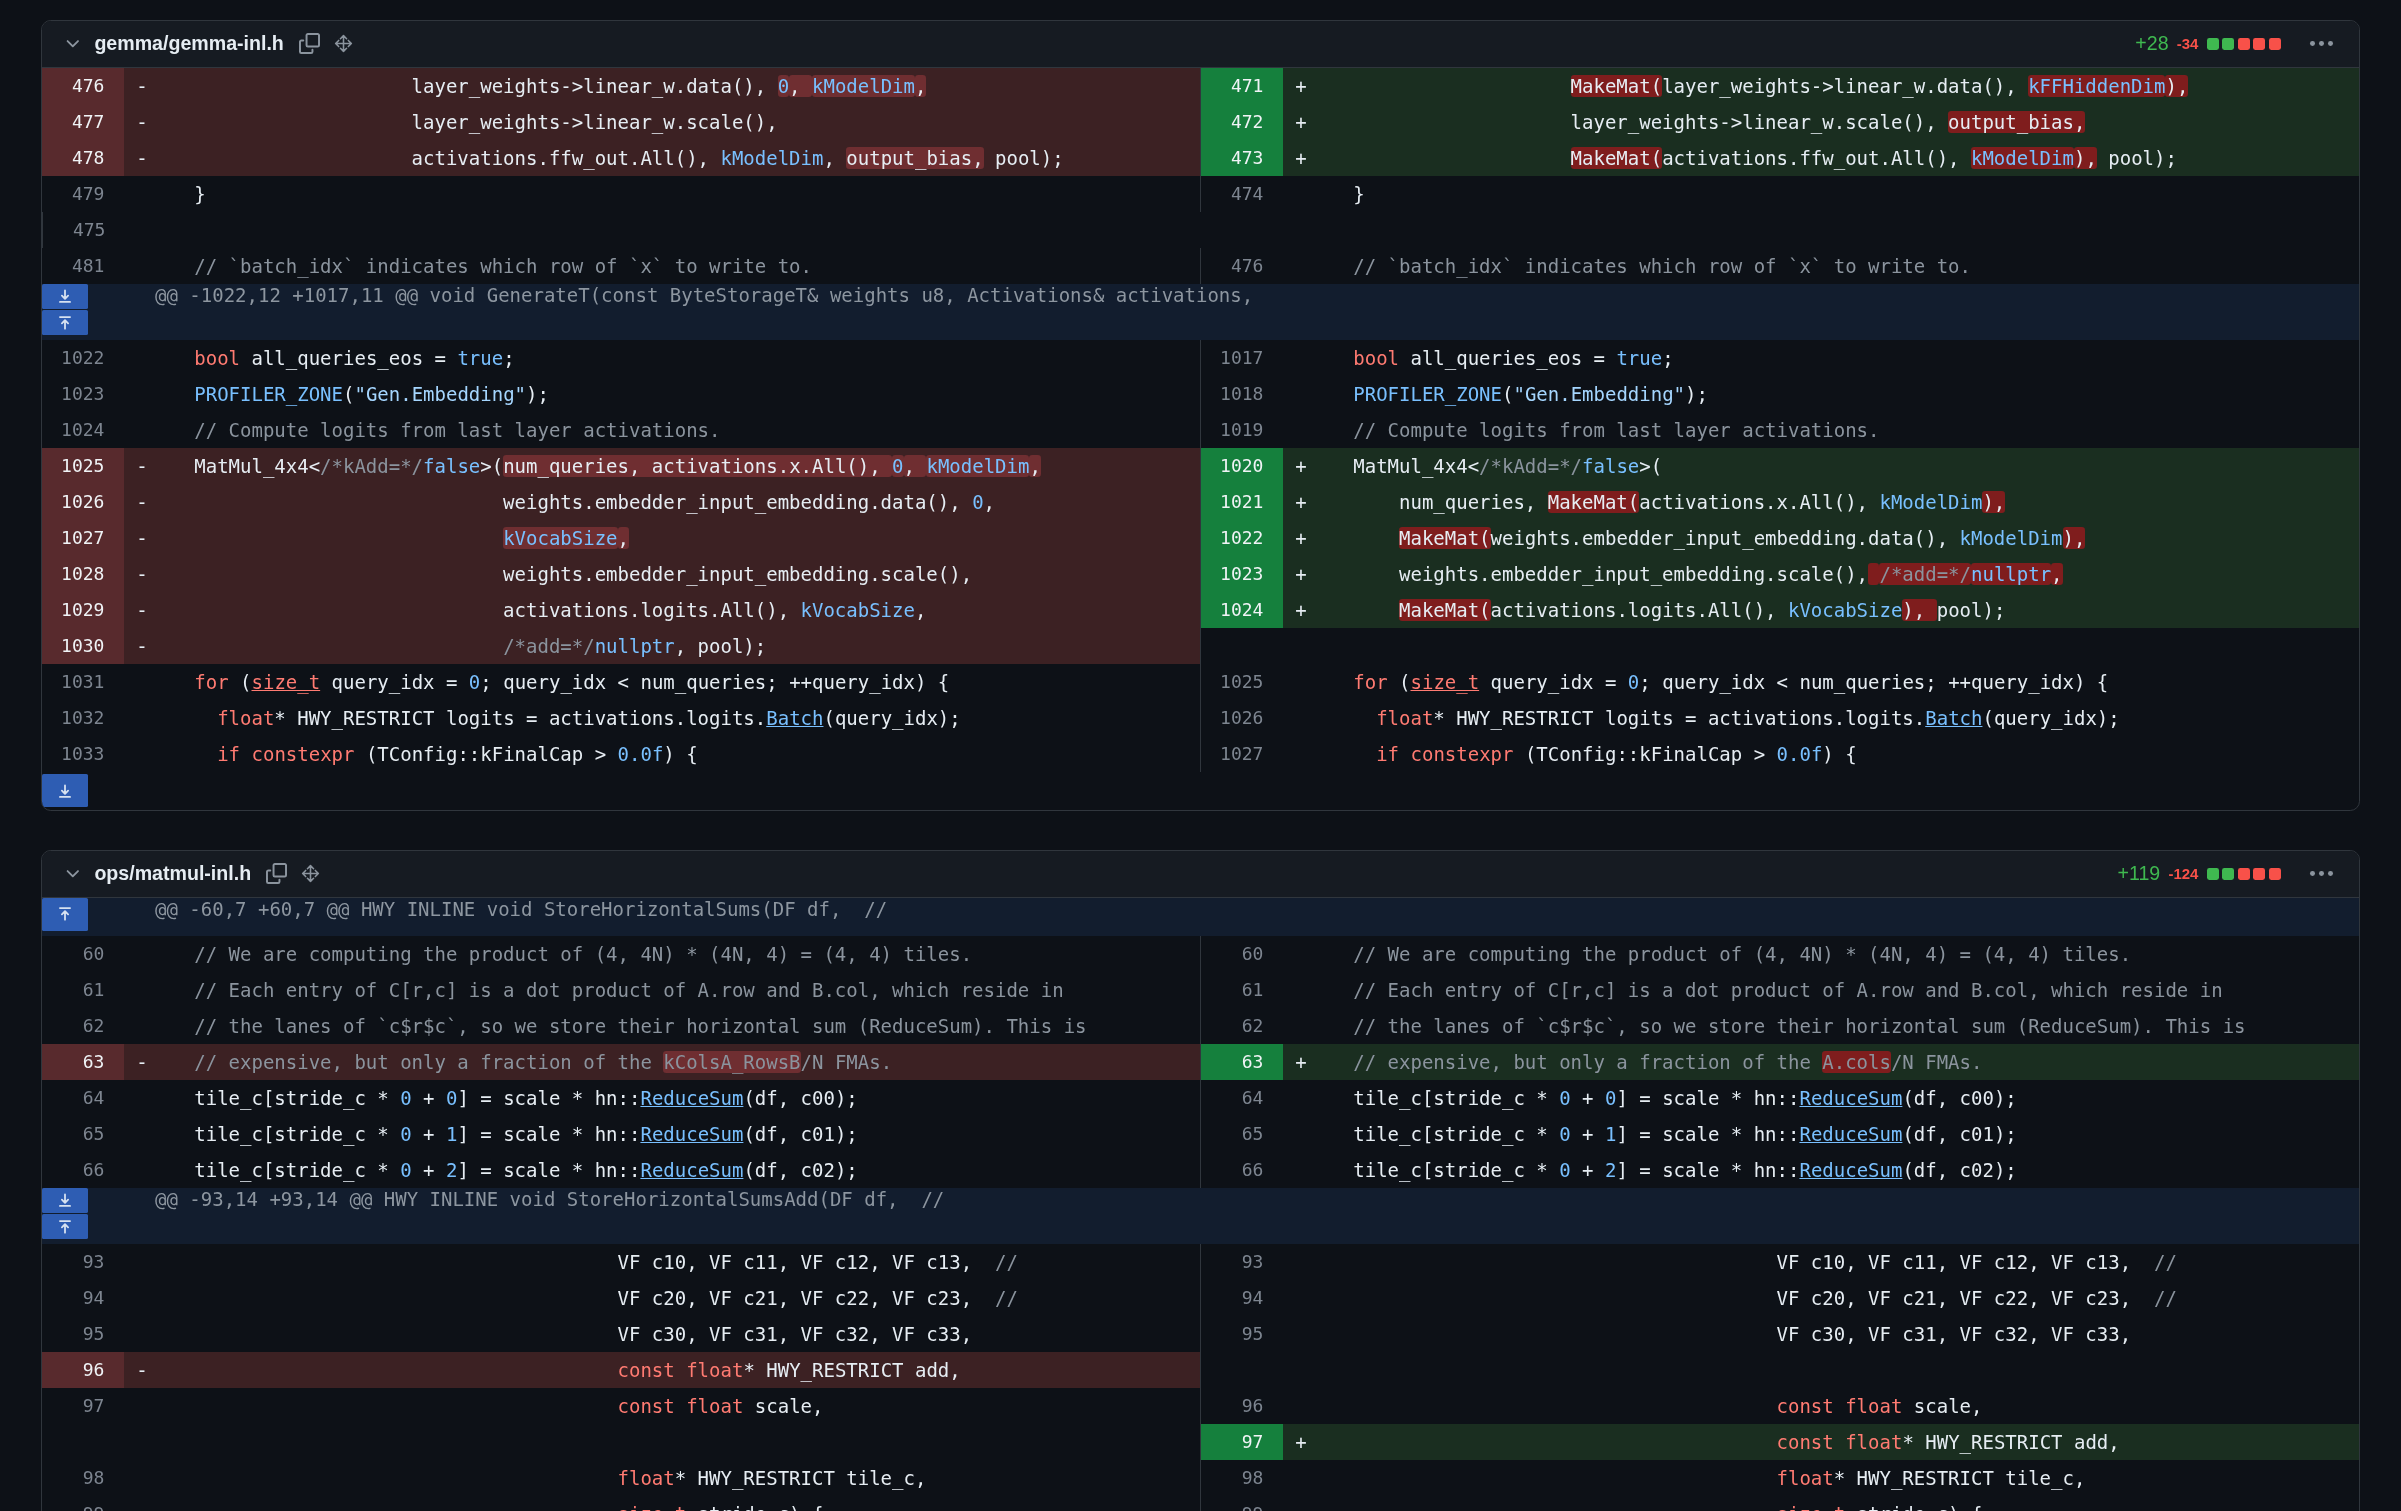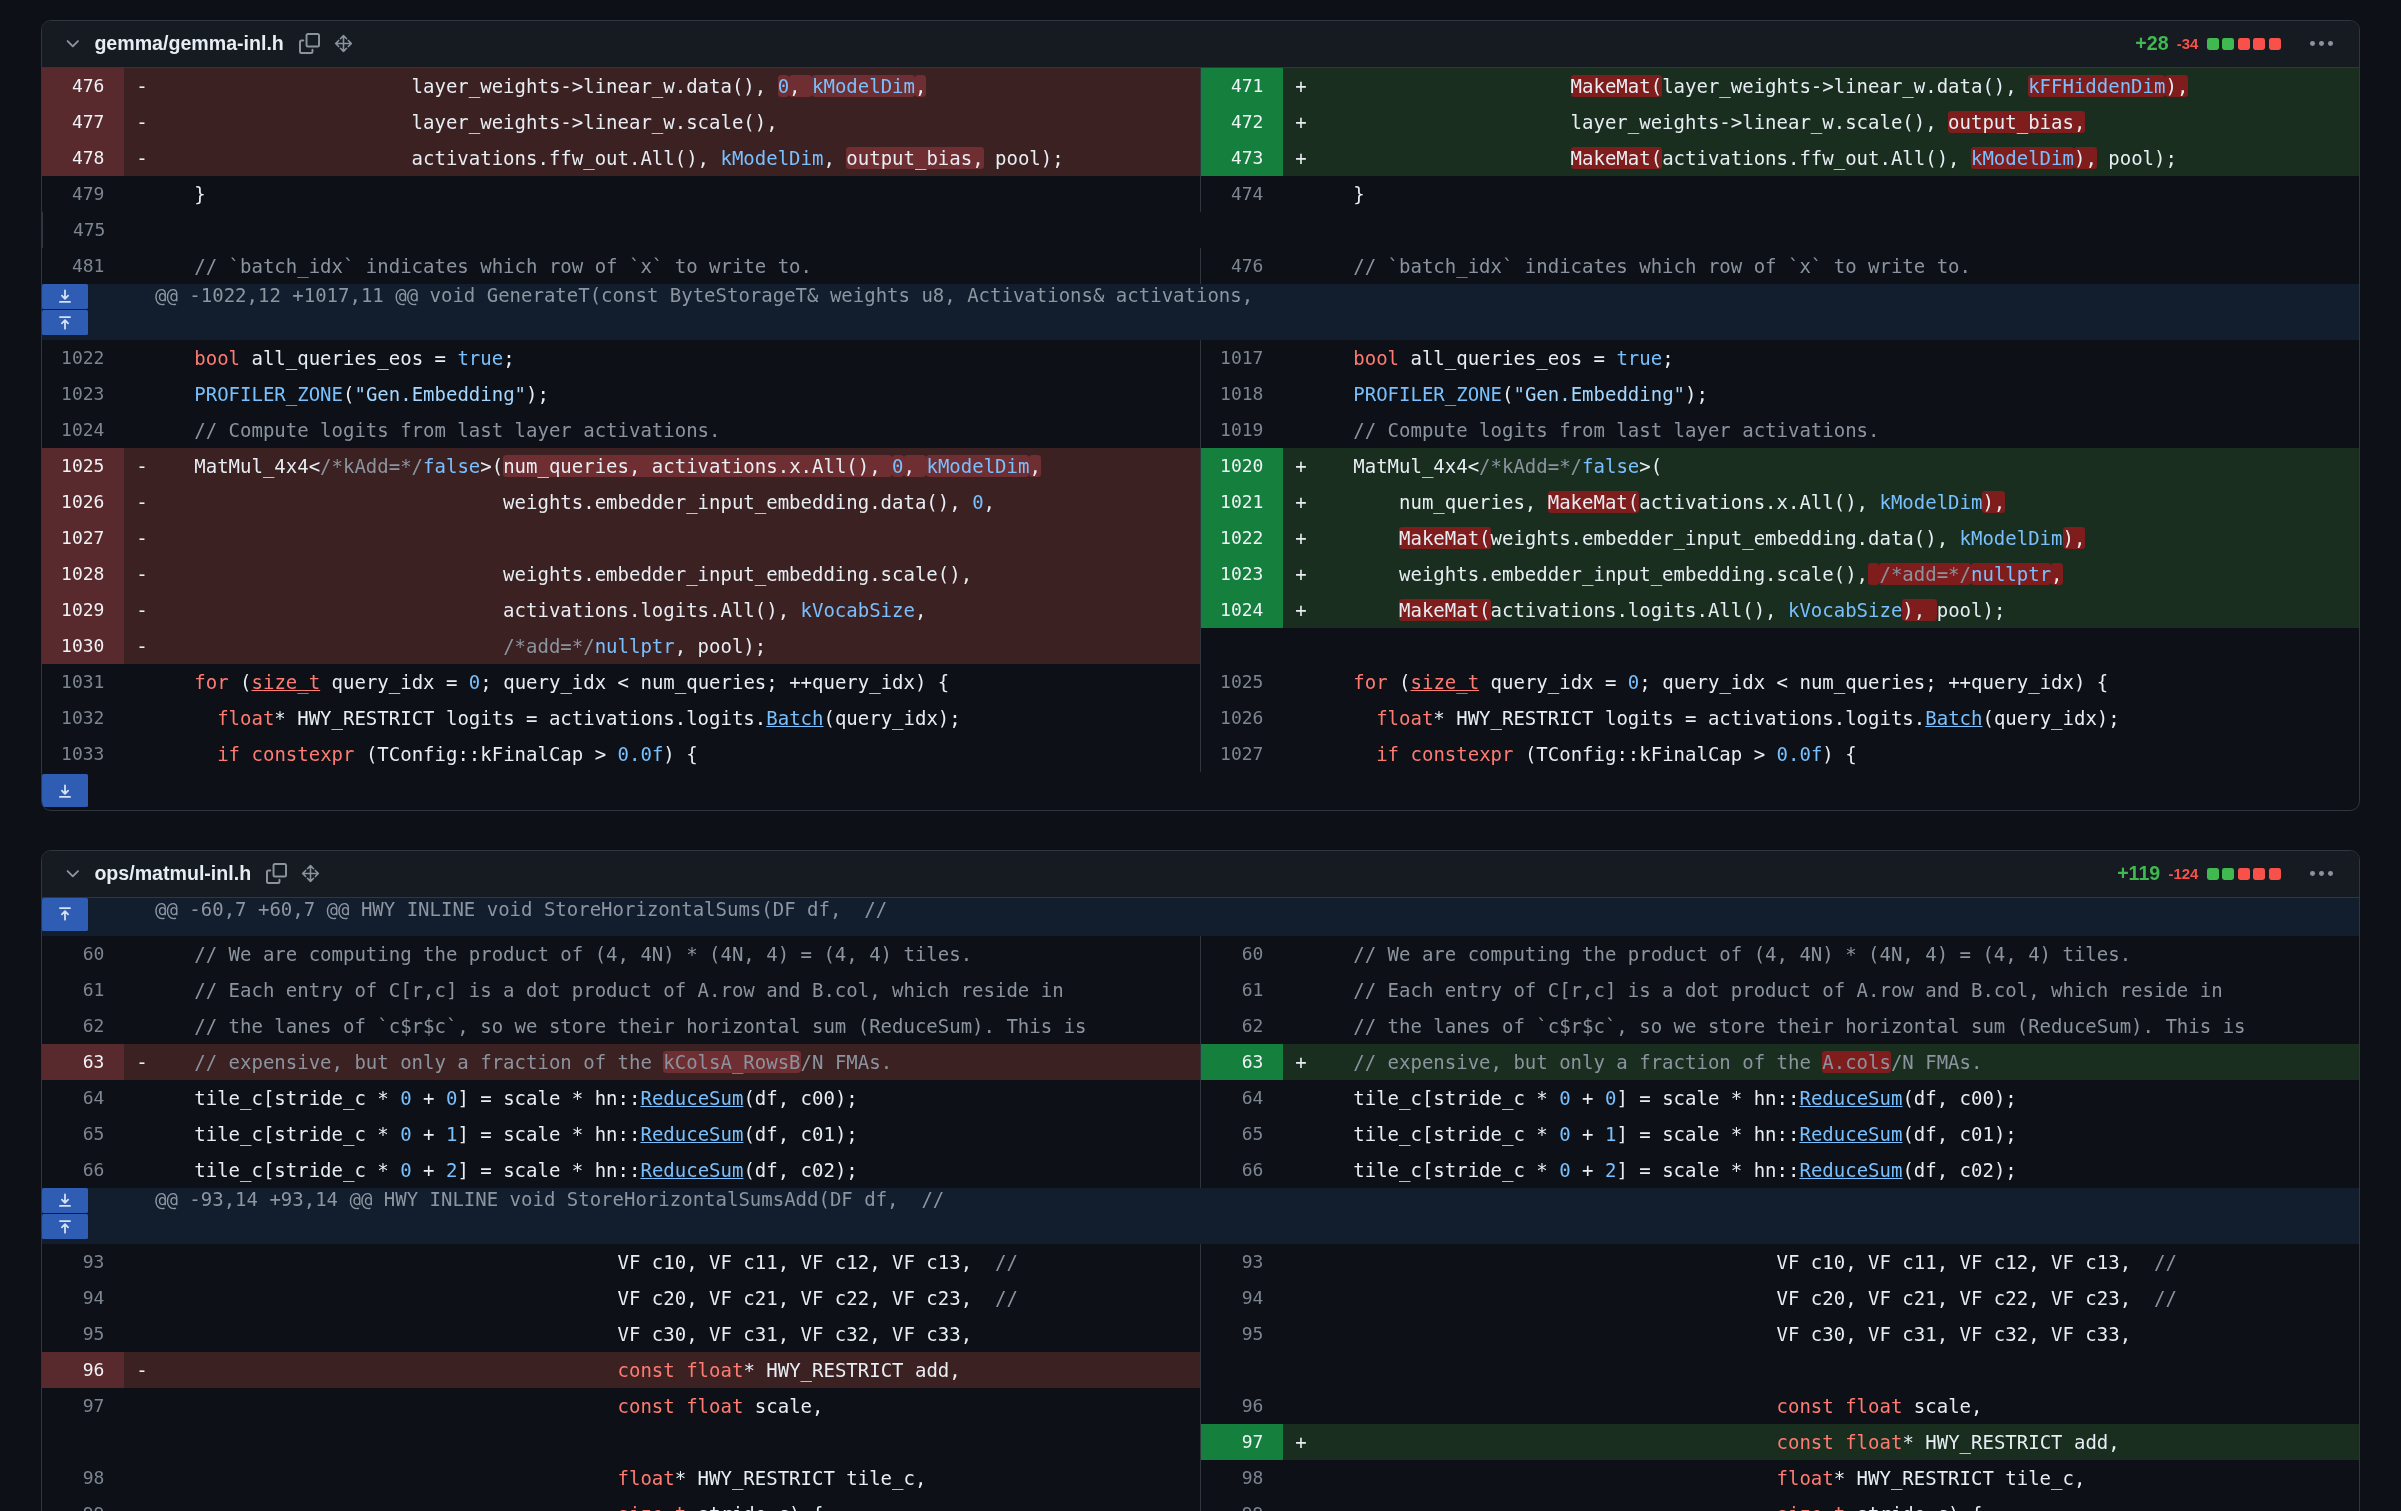--- a/index.html
+++ b/index.html
@@ -5,21 +5,21 @@
   *{box-sizing:border-box;margin:0;padding:0}
   html,body{width:2401px;height:1512px;overflow:hidden}
   body{background:#0d1117;font-family:"Liberation Sans",sans-serif}
   .wrap{padding:19.6px 41px 0}
   .file{border:1.6px solid #30363d;border-radius:9.8px;overflow:hidden;margin-bottom:39px;background:#0d1117}
   .fh{height:47px;background:#161b22;border-bottom:1.6px solid #30363d;display:flex;align-items:center;padding:0 18px}
   .icon-btn{background:none;border:none;display:flex;align-items:center;padding:3.3px;cursor:pointer}
   .fname{font-family:Liberation Sans, sans-serif;font-size:19.6px;font-weight:600;color:#e6edf3;text-decoration:none;margin:0 11.4px 0 8.2px}
   .fh .icon-btn + .icon-btn{margin-left:6.5px}
   .fh-right{margin-left:auto;display:flex;align-items:center}
-  .adds{color:#3fb950;font-weight:700;font-size:19.6px;margin-right:8.2px}
+  .adds{color:#3fb950;font-weight:400;font-size:19.6px;margin-right:8.2px}
   .dels{color:#f85149;font-weight:700;font-size:15px}
   .diffstat{display:inline-flex;margin-left:4.9px}
   .sq{width:12.2px;height:12.2px;border-radius:2.4px;display:inline-block;margin-left:3.3px}
   .sq.add{background:#3fb950}.sq.del{background:#f85149}
   .kebab{background:none;border:none;margin-left:21px;padding:8.2px;cursor:pointer}
   .dots{display:flex;gap:4.1px}
   .dots i{width:4.9px;height:4.9px;border-radius:50%;background:#8b949e;display:block}
   
   .drow{display:flex;width:100%}
   .half{flex:1 1 0;min-width:0;display:flex;height:36px;background:#0d1117}
@@ -232,20 +232,21 @@
           <div class="half r k-add">
             <div class="ln">1021</div>
             <div class="mkr">+</div>
             <pre class="code"><span class="t-pl">      num_queries, </span><span class="t-pl t-hl">MakeMat(</span><span class="t-pl">activations.x.All(), </span><span class="t-c1">kModelDim</span><span class="t-pl t-hl">),</span></pre>
           </div>
         </div>
         <div class="drow">
           <div class="half l k-del">
             <div class="ln">1027</div>
             <div class="mkr">-</div>
+            <pre class="code"><span class="t-pl">                             </span><span class="t-c1 t-hl">kVocabSize</span><span class="t-pl t-hl">,</span></pre>
           </div>
           <div class="half r k-add">
             <div class="ln">1022</div>
             <div class="mkr">+</div>
             <pre class="code"><span class="t-pl">      </span><span class="t-pl t-hl">MakeMat(</span><span class="t-pl">weights.embedder_input_embedding.data(), </span><span class="t-c1">kModelDim</span><span class="t-pl t-hl">),</span></pre>
           </div>
         </div>
         <div class="drow">
           <div class="half l k-del">
             <div class="ln">1028</div>

